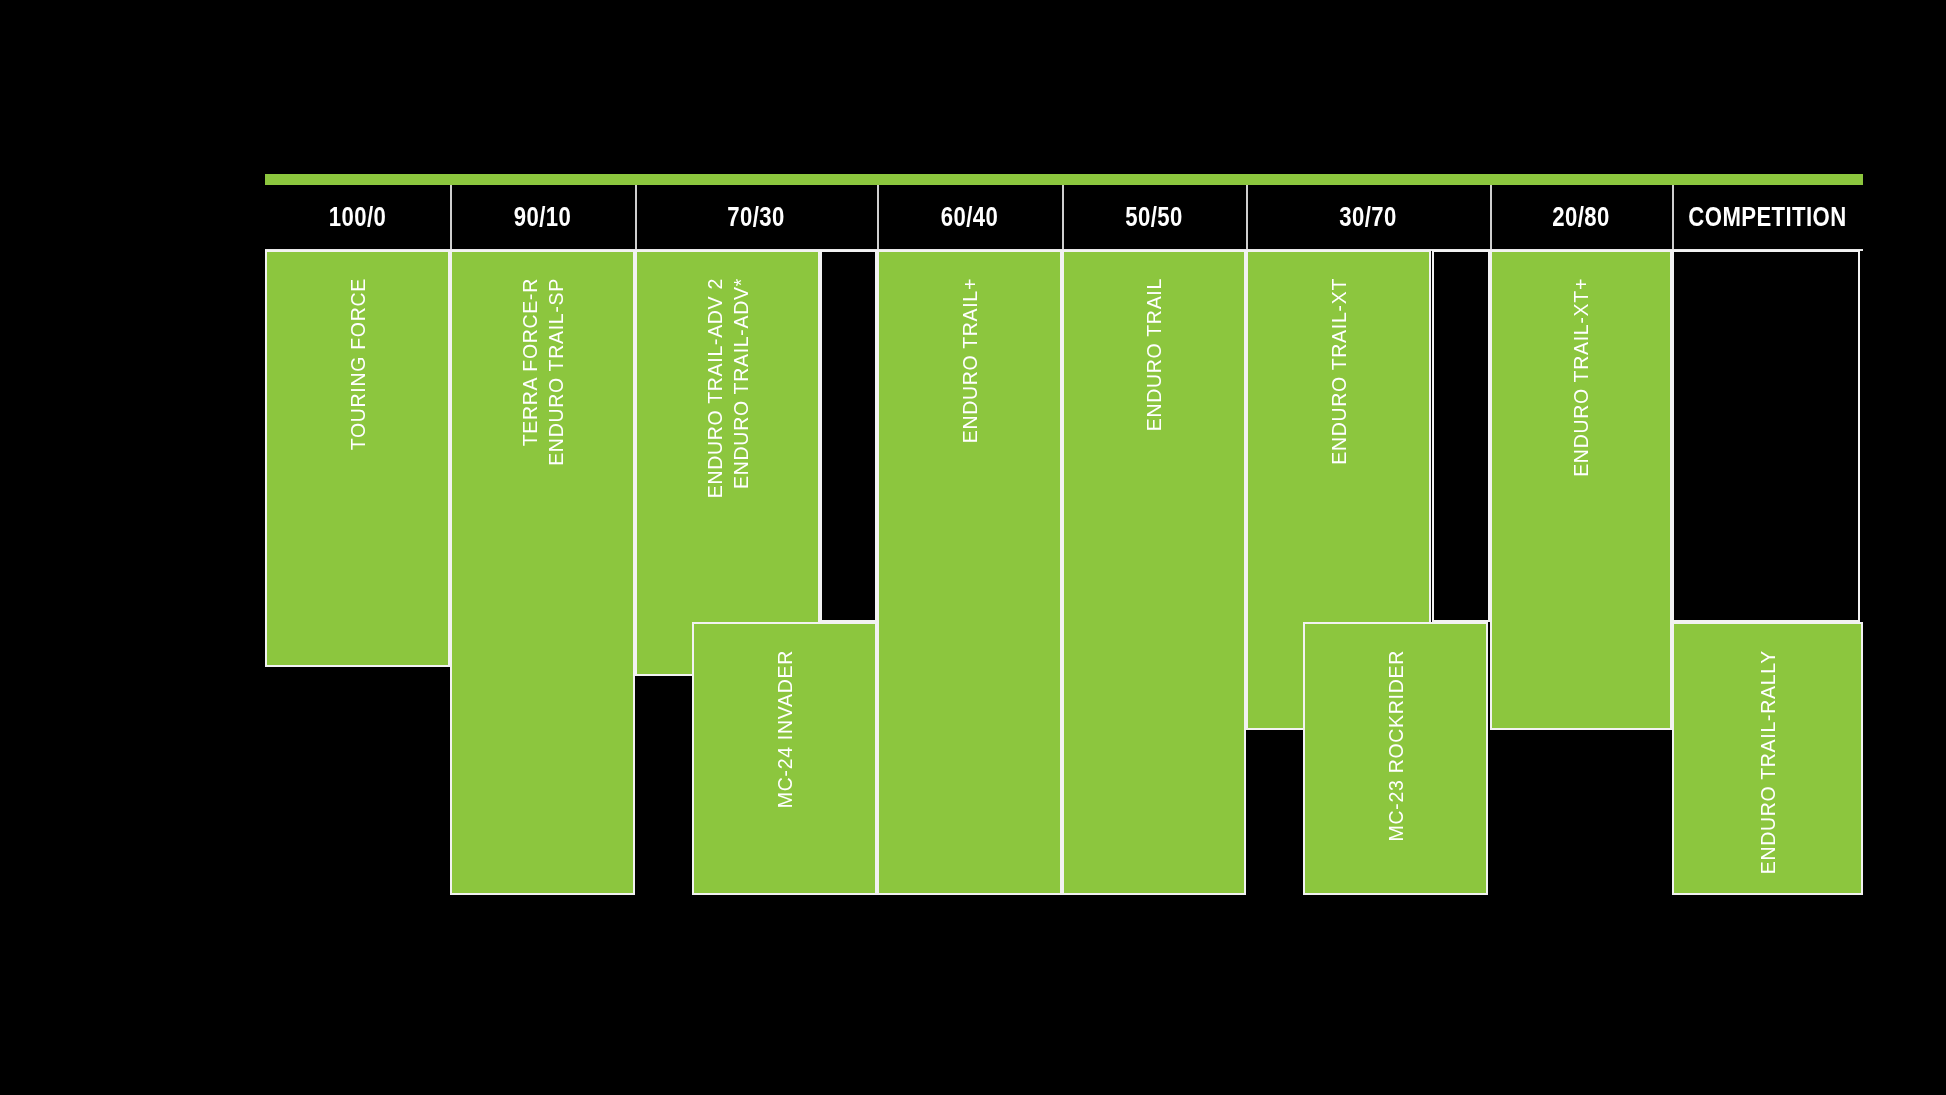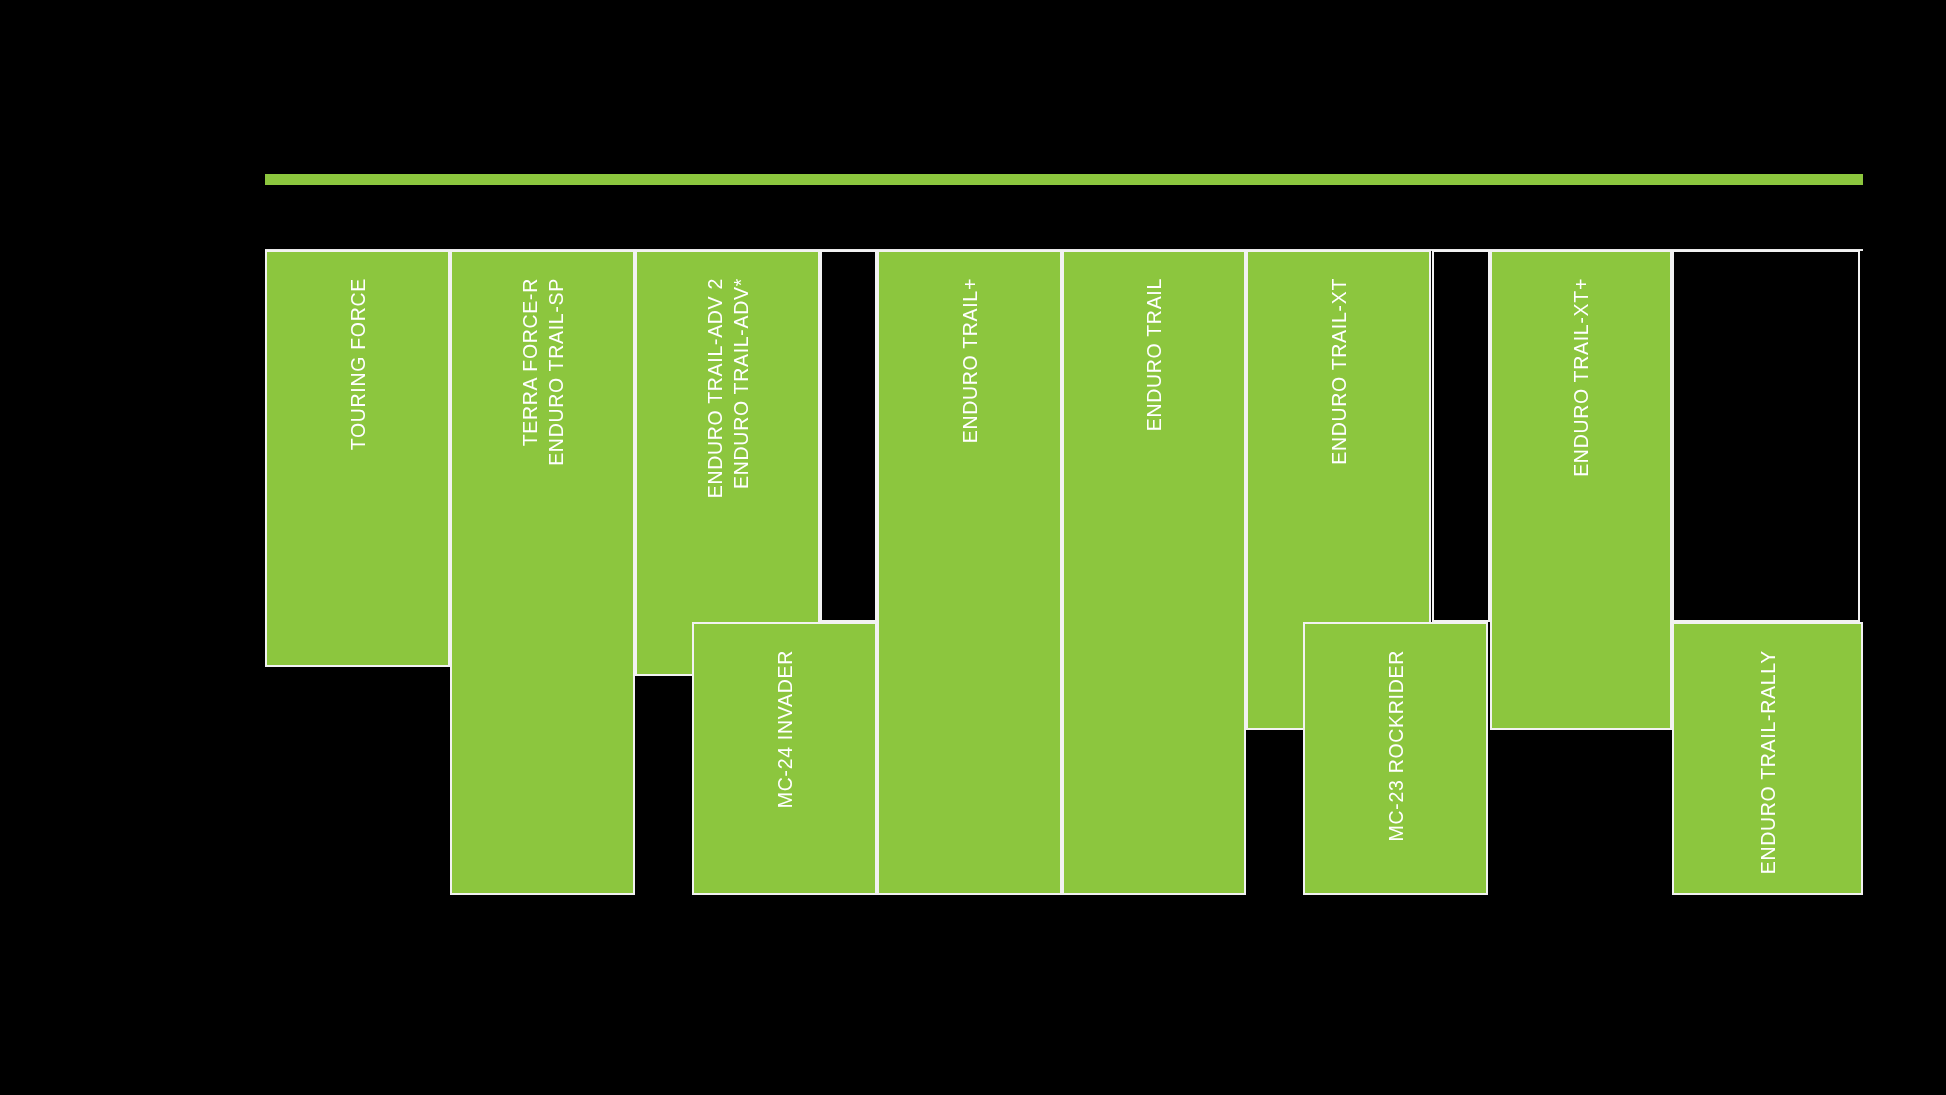--- a/index.html
+++ b/index.html
@@ -32,20 +32,37 @@
          white-space:nowrap;writing-mode:vertical-rl;transform:rotate(180deg);
          font-family:"Liberation Sans","DejaVu Sans",sans-serif;}
 </style>
 </head>
 <body>
 
 <div id="chart-root">
 
   <div class="top-rule" style="left:265px;top:174px;width:1598px;height:11px;"></div>
 
+  <div class="header-band" id="header-band">
+      <div class="hdr-cell" style="left: 0px; width: 185px;">100/0</div>
+      <div class="hdr-cell" style="left: 185px; width: 185px;">90/10</div>
+      <div class="hdr-cell" style="left: 370px; width: 242px;">70/30</div>
+      <div class="hdr-cell" style="left: 612px; width: 185px;">60/40</div>
+      <div class="hdr-cell" style="left: 797px; width: 184px;">50/50</div>
+      <div class="hdr-cell" style="left: 981px; width: 244px;">30/70</div>
+      <div class="hdr-cell" style="left: 1225px; width: 182px;">20/80</div>
+      <div class="hdr-cell" style="left: 1407px; width: 191px;">COMPETITION</div>
+      <div class="hdr-div" style="left: 185px;"></div>
+      <div class="hdr-div" style="left: 370px;"></div>
+      <div class="hdr-div" style="left: 612px;"></div>
+      <div class="hdr-div" style="left: 797px;"></div>
+      <div class="hdr-div" style="left: 981px;"></div>
+      <div class="hdr-div" style="left: 1225px;"></div>
+      <div class="hdr-div" style="left: 1407px;"></div>
+    </div>
 
   <div class="hdr-bottom-rule" style="left:265px;top:249px;width:1598px;"></div>
 
   <div class="plot" id="plot-area">
       <div class="bar-hollow" style="left: 820px; top: 250px; width: 57px; height: 372px;"></div>
       <div class="bar-hollow" style="left: 1432px; top: 250px; width: 58px; height: 372px;"></div>
       <div class="bar-hollow" style="left: 1672px; top: 250px; width: 188px; height: 372px;"></div>
       <div class="bar" style="left: 265px; top: 250px; width: 185px; height: 417px; z-index: 5;">
         <div class="vtext" style="left: calc(50% + 0px); transform: translateX(-50%) rotate(180deg); top: 26px;">TOURING FORCE</div>
       </div>

